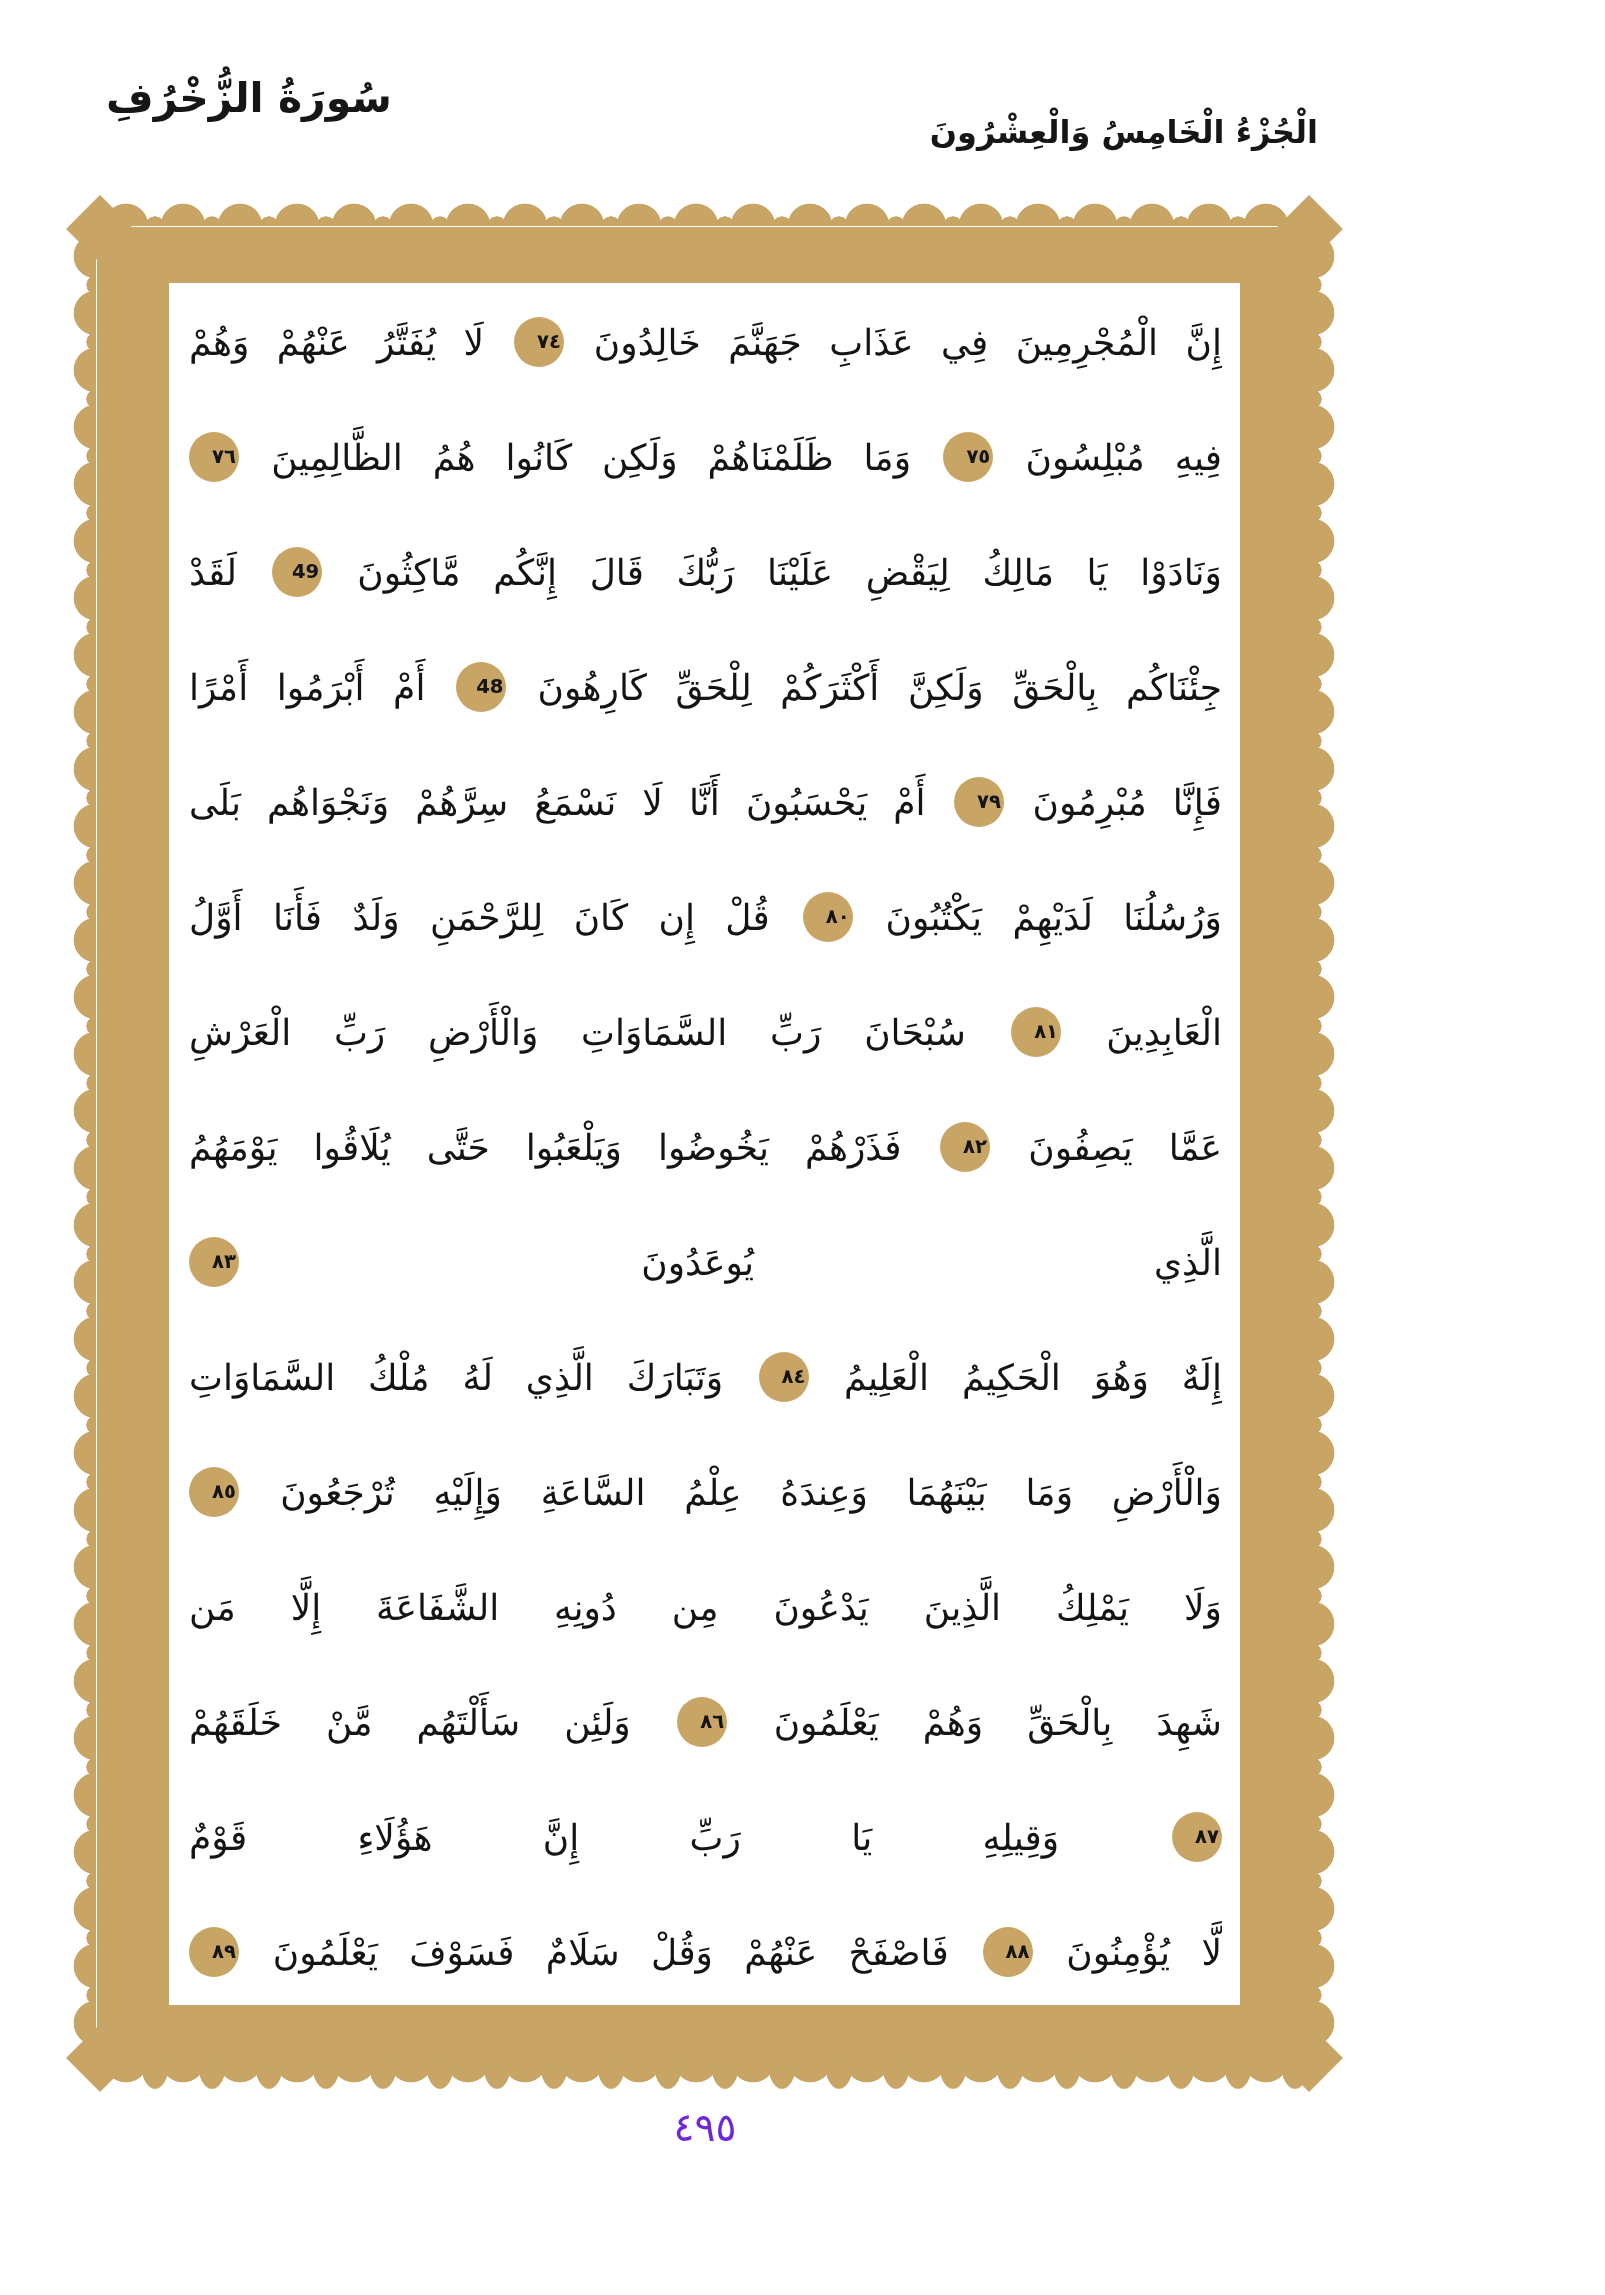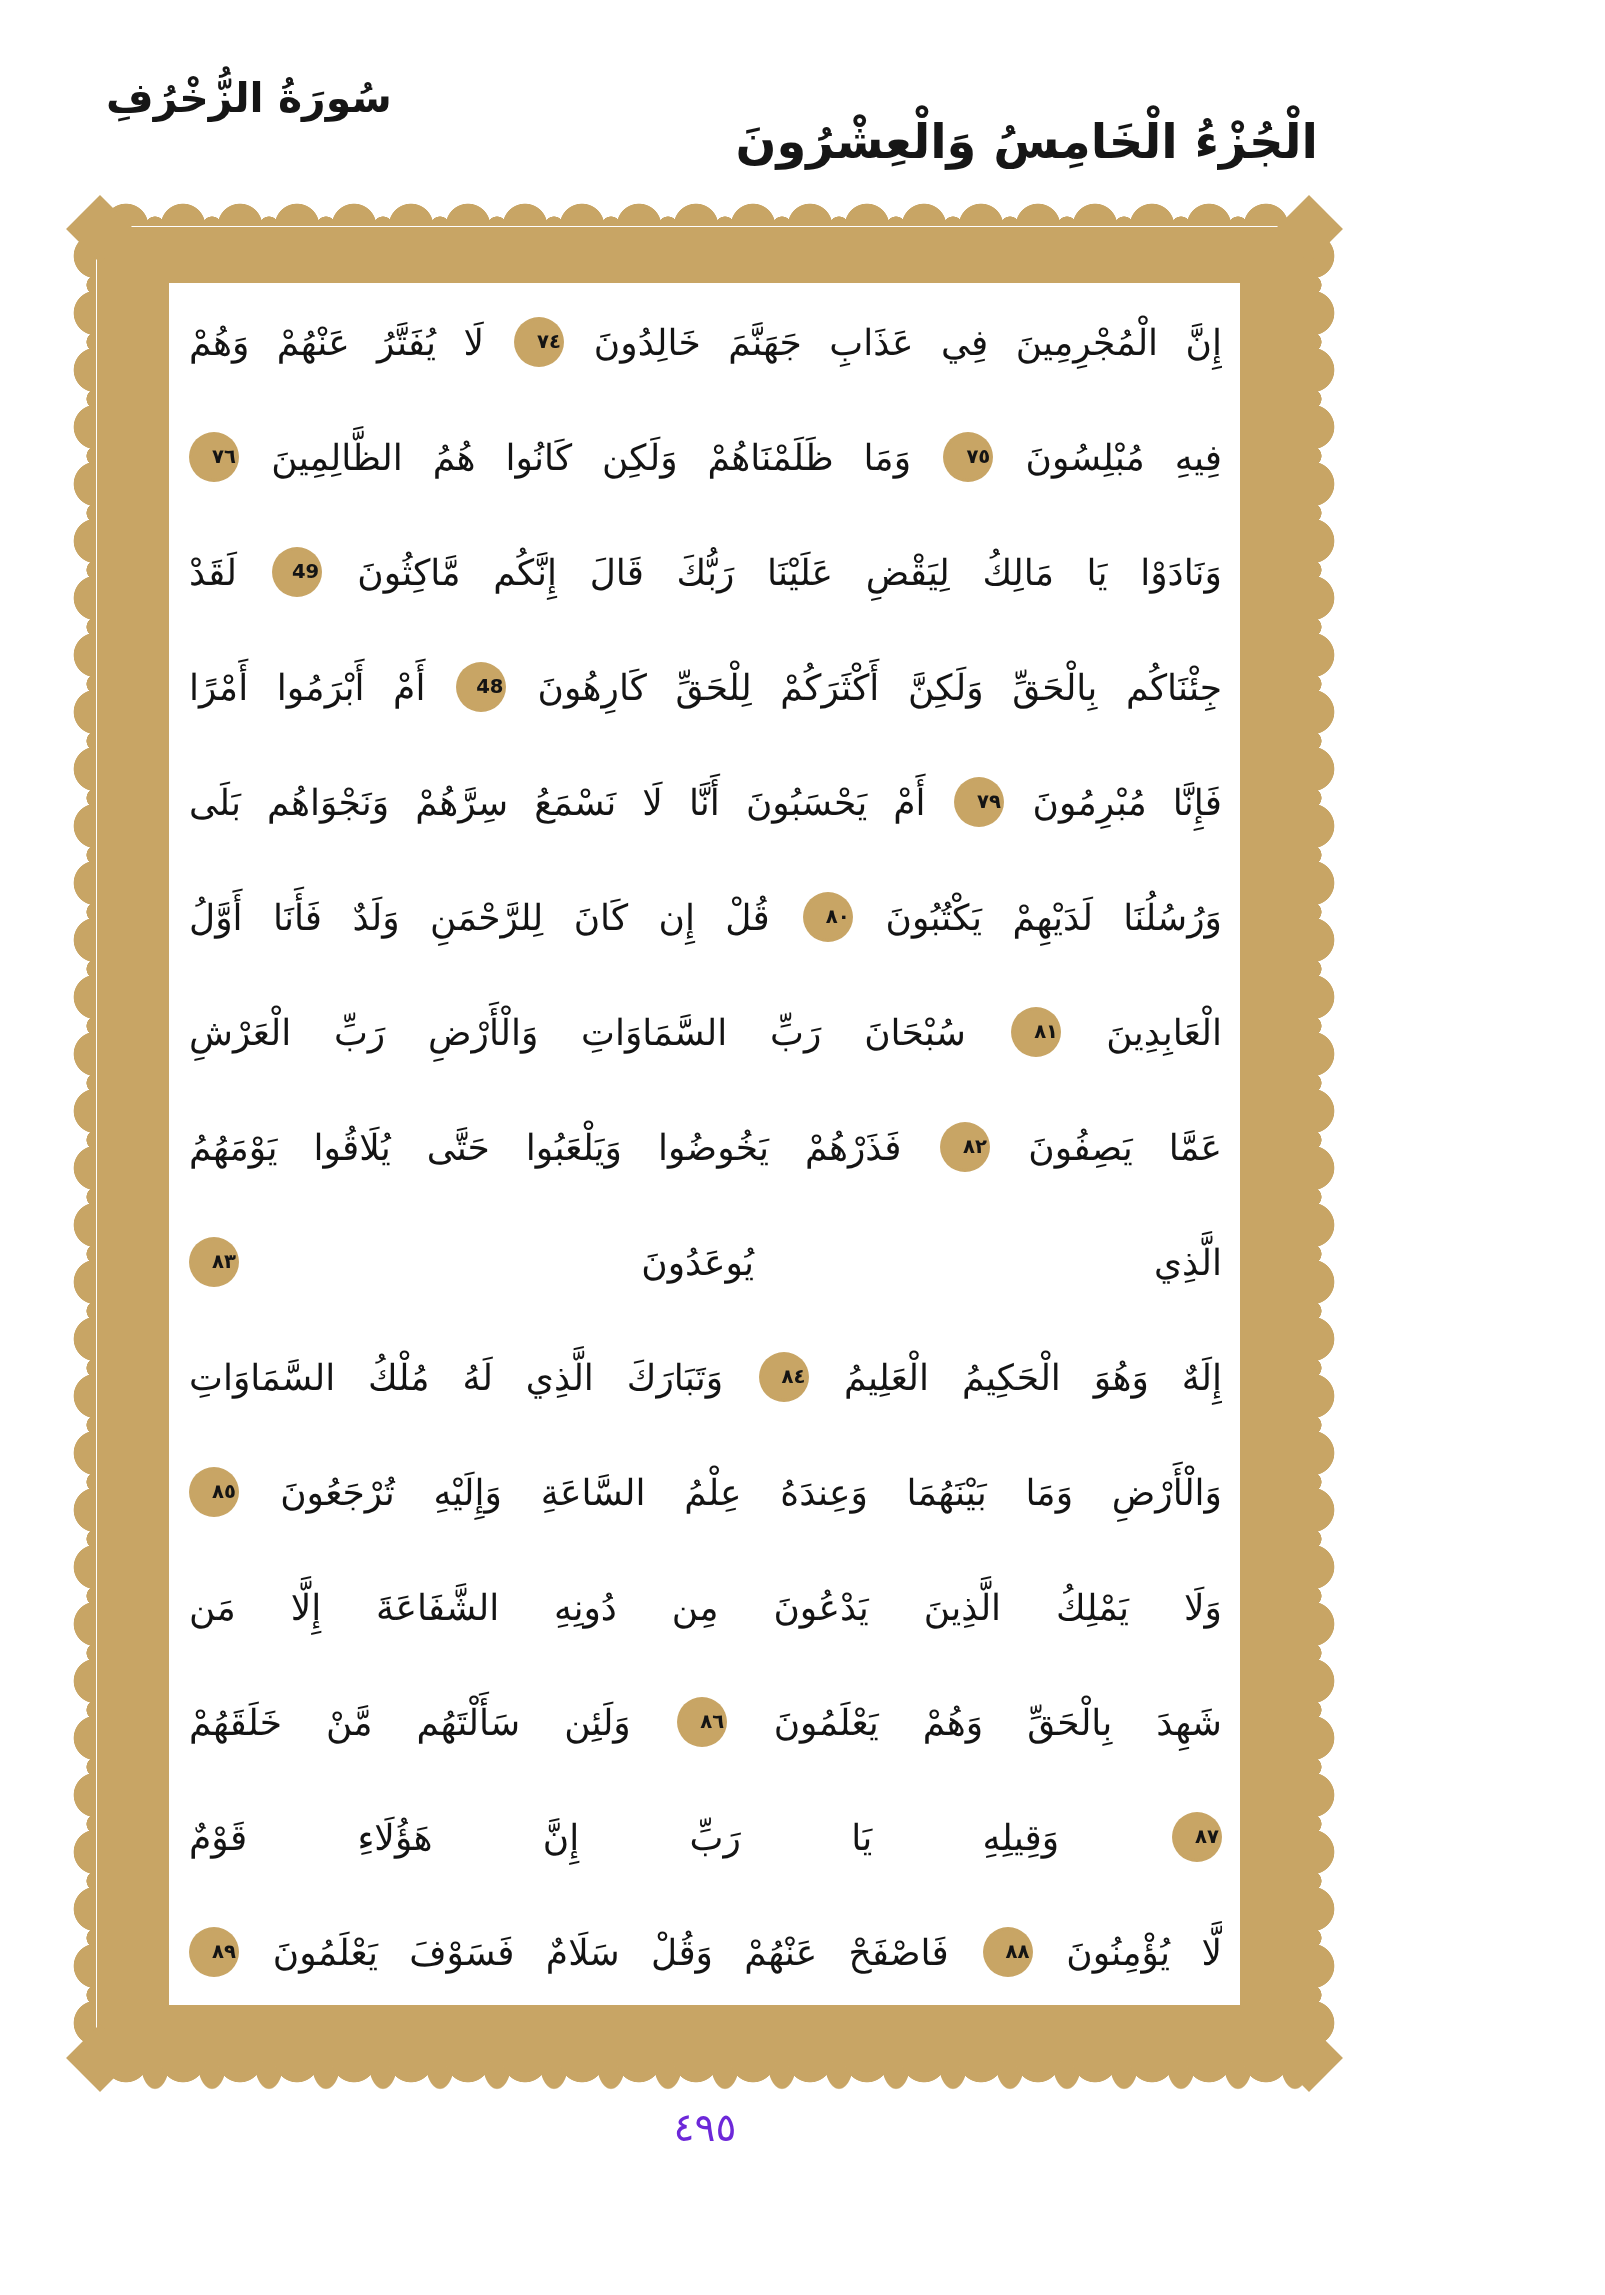--- a/index.html
+++ b/index.html
@@ -8,21 +8,21 @@
     font-family:"DejaVu Sans",sans-serif;color:#141414;
   }
   
   .surah-header{
     position:absolute;left:106px;top:74px;width:317px;
     font-size:41px;font-weight:bold;text-align:left;direction:rtl;
     color:#161616;white-space:nowrap;
   }
   .juz-header{
     position:absolute;left:933px;top:113px;width:385px;
-    font-size:48px;font-weight:bold;text-align:center;direction:rtl;
+    font-size:32px;font-weight:bold;text-align:center;direction:rtl;
     color:#161616;white-space:nowrap;
   }
   
   .frame-band{
     position:absolute;left:97px;top:227px;width:1216px;height:1835px;
     background:#C8A565;
   }
   .corner-leaf{
     position:absolute;width:48px;height:48px;background:#C8A565;
     transform:rotate(45deg);

